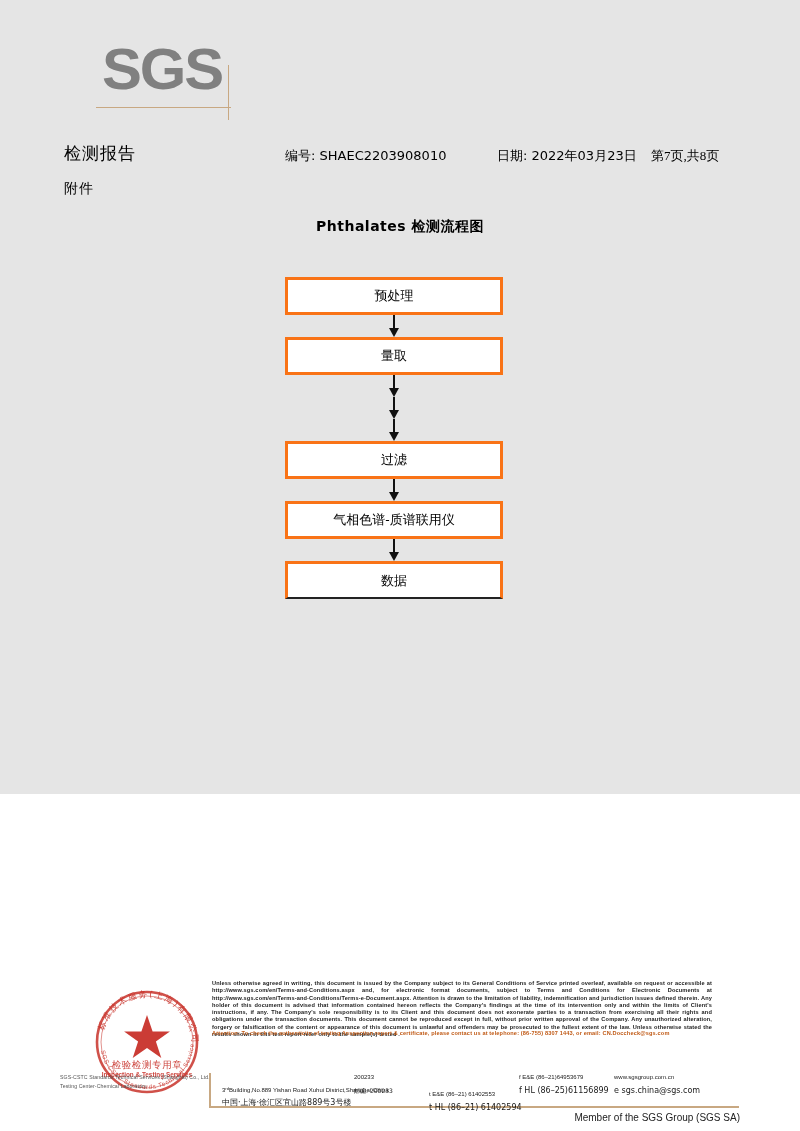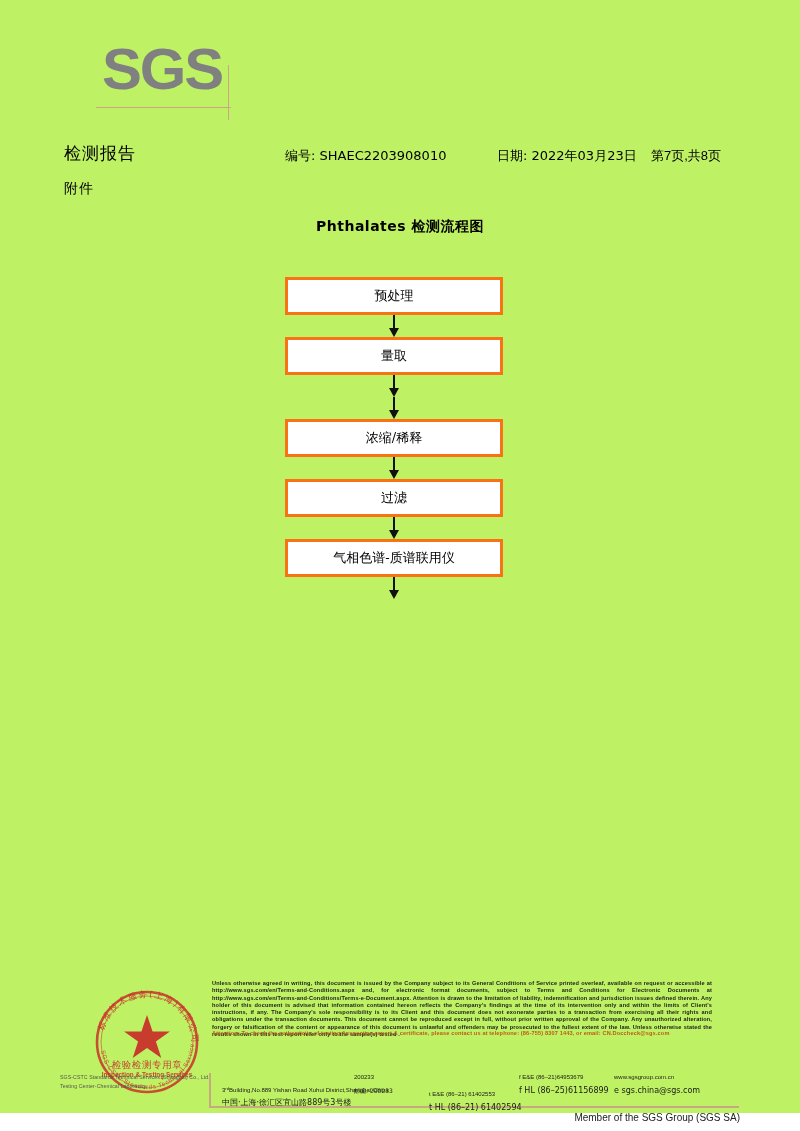--- a/index.html
+++ b/index.html
@@ -14,22 +14,22 @@
     font-family: "Liberation Sans", "DejaVu Sans", sans-serif;
     color: #000000;
     overflow: hidden;
   }
 
   
   .page {
     position: absolute;
     inset: 0;
     width: 800px;
-    height: 1113px;
-    background: #bef264;
+    height: 794px;
+    background: #e5e5e5;
   }
 
   
   .logo-block {
     position: absolute;
     left: 96px;
     top: 38px;
     width: 250px;
     height: 80px;
   }
@@ -95,21 +95,21 @@
     top: 147px;
     font-size: 13px;
     font-family: "DejaVu Sans", sans-serif;
     white-space: nowrap;
   }
   .hdr-page {
     position: absolute;
     left: 651px;
     top: 147px;
     font-size: 13px;
-    font-family: Liberation Sans, sans-serif;
+    font-family: Liberation Serif, serif;
     white-space: nowrap;
   }
 
   
   .flow-title {
     position: absolute;
     left: 0;
     top: 218px;
     width: 800px;
     text-align: center;
@@ -310,23 +310,20 @@
     <div class="flow-arrow">
       <div class="shaft"></div>
       <div class="head"></div>
     </div>
 
     <div class="flow-arrow">
       <div class="shaft"></div>
       <div class="head"></div>
     </div>
 
-    <div class="flow-box">
-      <span>浓缩/稀释</span>
-    </div>
     <div class="flow-arrow">
       <div class="shaft"></div>
       <div class="head"></div>
     </div>
 
     <div class="flow-box">
       <span>过滤</span>
     </div>
     <div class="flow-arrow">
       <div class="shaft"></div>
@@ -334,20 +331,23 @@
     </div>
 
     <div class="flow-box">
       <span>气相色谱-质谱联用仪</span>
     </div>
     <div class="flow-arrow">
       <div class="shaft"></div>
       <div class="head"></div>
     </div>
 
+    <div class="flow-box last">
+      <span>数据</span>
+    </div>
 
   </div>
 
   <div class="footer">
 
     <div class="stamp">
       <svg viewBox="0 0 118 118" width="118" height="118" aria-hidden="true">
         <defs>
           <path id="ringTop" d="M 14,59 A 45,45 0 0 1 104,59"></path>
           <path id="ringBot" d="M 12,59 A 47,47 0 0 0 106,59"></path>

